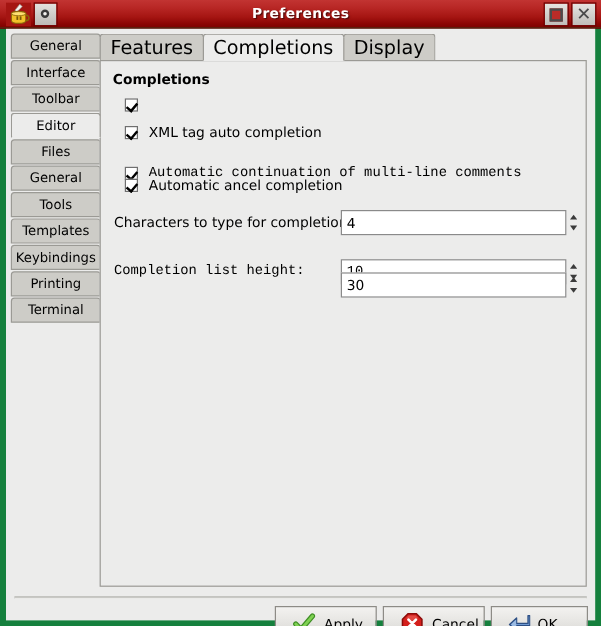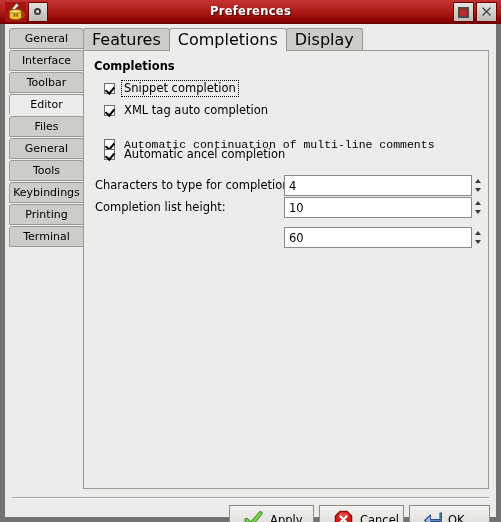--- a/index.html
+++ b/index.html
@@ -12,21 +12,21 @@
     font-size: 11px;
     -webkit-font-smoothing: none;
   }
 
   
   #window {
     position: relative;
     width: 501px;
     height: 522px;
     box-sizing: border-box;
-    background: #737373;
+    background: #15803d;
     overflow: hidden;
   }
 
   
   #titlebar {
     position: absolute;
     left: 0; top: 0;
     width: 501px;
     height: 24px;
     background: linear-gradient(to bottom,
@@ -369,20 +369,23 @@
       <div class="side-tab">
         <span>Files</span>
       </div>
       <div class="side-tab">
         <span>General</span>
       </div>
       <div class="side-tab">
         <span>Tools</span>
       </div>
       <div class="side-tab">
+        <span>Templates</span>
+      </div>
+      <div class="side-tab">
         <span>Keybindings</span>
       </div>
       <div class="side-tab">
         <span>Printing</span>
       </div>
       <div class="side-tab">
         <span>Terminal</span>
       </div>
     </div>
 
@@ -398,21 +401,21 @@
         <div class="top-tab">
           <span>Display</span>
         </div>
       </div>
 
       <div id="tabpage">
 
         <div id="section-title">Completions</div>
 
         <div class="check-row" style="top:30px;">
-          <span class="chk"></span><span class="chk-label focused">Snippet completion</span>
+          <span class="chk"></span>
         </div>
         <div class="check-row" style="top:52px;">
           <span class="chk"></span><span class="chk-label">XML tag auto completion</span>
         </div>
         <div class="check-row" style="top:86px;font-family:Liberation Mono, monospace;">
           <span class="chk"></span><span class="chk-label">Automatic continuation of multi-line comments</span>
         </div>
         <div class="check-row" style="top:96px;">
           <span class="chk"></span><span class="chk-label">Automatic ancel completion</span>
         </div>
@@ -421,34 +424,34 @@
           <span class="spin-label">Characters to type for completion:</span>
           <span class="spin-box">
             <span class="spin-value">4</span>
           </span>
           <span class="spin-arrows">
             <i class="up"></i>
             <i class="dn"></i>
           </span>
         </div>
 
-        <div class="spin-row" style="top:146px;">
+        <div class="spin-row" style="top:165px;font-family:Liberation Mono, monospace;">
           <span class="spin-label">Completion list height:</span>
           <span class="spin-box">
             <span class="spin-value">10</span>
           </span>
           <span class="spin-arrows">
             <i class="up"></i>
             <i class="dn"></i>
           </span>
         </div>
 
         <div class="spin-row" style="top:176px;">
           <span class="spin-box">
-            <span class="spin-value">60</span>
+            <span class="spin-value">30</span>
           </span>
           <span class="spin-arrows">
             <i class="up"></i>
             <i class="dn"></i>
           </span>
         </div>
 
       </div>
     </div>
 

